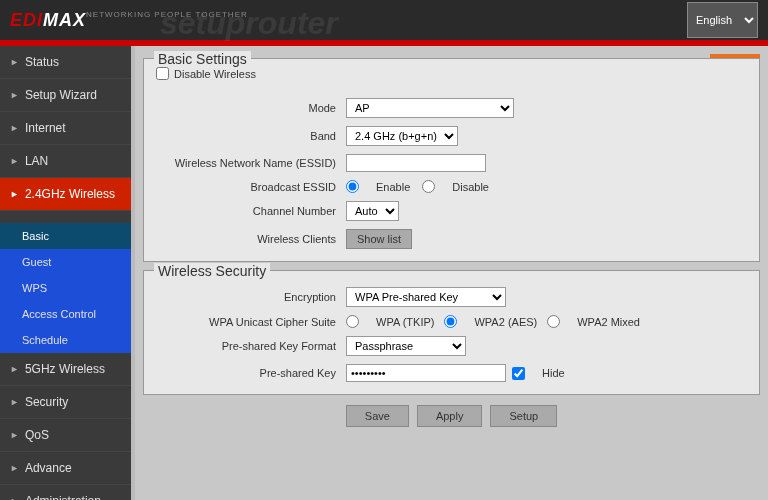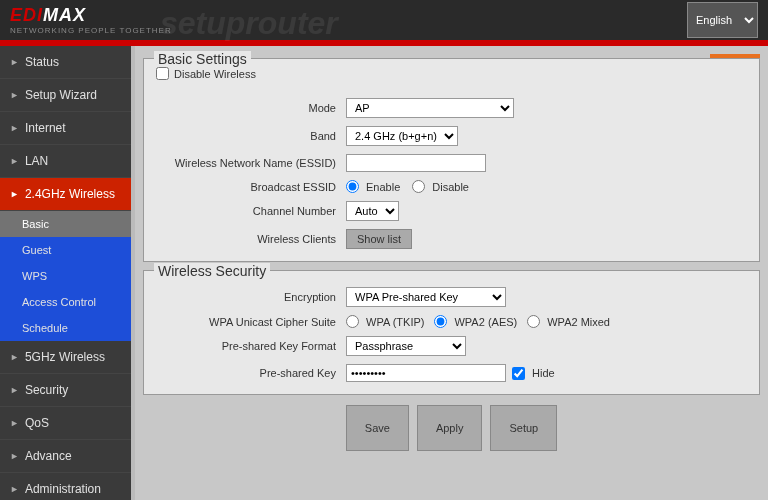--- a/index.html
+++ b/index.html
@@ -10,21 +10,21 @@
       background: #2a2a2a;
       height: 40px;
       display: flex;
       align-items: center;
       justify-content: space-between;
       padding: 0 10px;
       position: relative;
     }
     #logo-area {
       display: flex;
-      flex-direction: column;
+      flex-direction: row;
     }
     #logo-text {
       color: white;
       font-size: 18px;
       font-weight: bold;
       font-style: italic;
       letter-spacing: 1px;
     }
     #logo-sub {
       color: #888;
@@ -94,22 +94,23 @@
     }
     .sidebar-item.active-parent .arrow { color: white; }
     .sidebar-sub-item {
       padding: 7px 10px 7px 22px;
       color: #e0e0e0;
       cursor: pointer;
       font-size: 11px;
       background: #1d4ed8;
     }
     .sidebar-sub-item.active {
-      background: #737373;
+      background: #0c4a6e;
       color: white;
+      margin-top: 12px;
     }
 
     
     #main {
       flex: 1;
       background: #c8c8c8;
       padding: 8px;
       overflow-y: auto;
       position: relative;
     }
@@ -184,21 +185,21 @@
       font-size: 11px;
       padding: 2px 4px;
       border: 1px solid #999;
       background: white;
       width: 160px;
     }
 
     .radio-label {
       display: flex;
       align-items: center;
-      gap: 7px;
+      gap: 17px;
       font-size: 11px;
       color: #333;
     }
 
     .show-list-btn {
       background: #aaa;
       border: 1px solid #888;
       padding: 3px 10px;
       font-size: 11px;
       cursor: pointer;
@@ -217,21 +218,21 @@
     
     #btn-row {
       display: flex;
       justify-content: center;
       gap: 8px;
       margin-top: 10px;
     }
     .action-btn {
       background: #aaa;
       border: 1px solid #888;
-      padding: 16px 18px;
+      padding: 4px 18px;
       font-size: 11px;
       cursor: pointer;
       color: #333;
     }
 
     
     #sidebar::-webkit-scrollbar { width: 6px; }
     #sidebar::-webkit-scrollbar-track { background: #3a3a3a; }
     #sidebar::-webkit-scrollbar-thumb { background: #666; }
 

